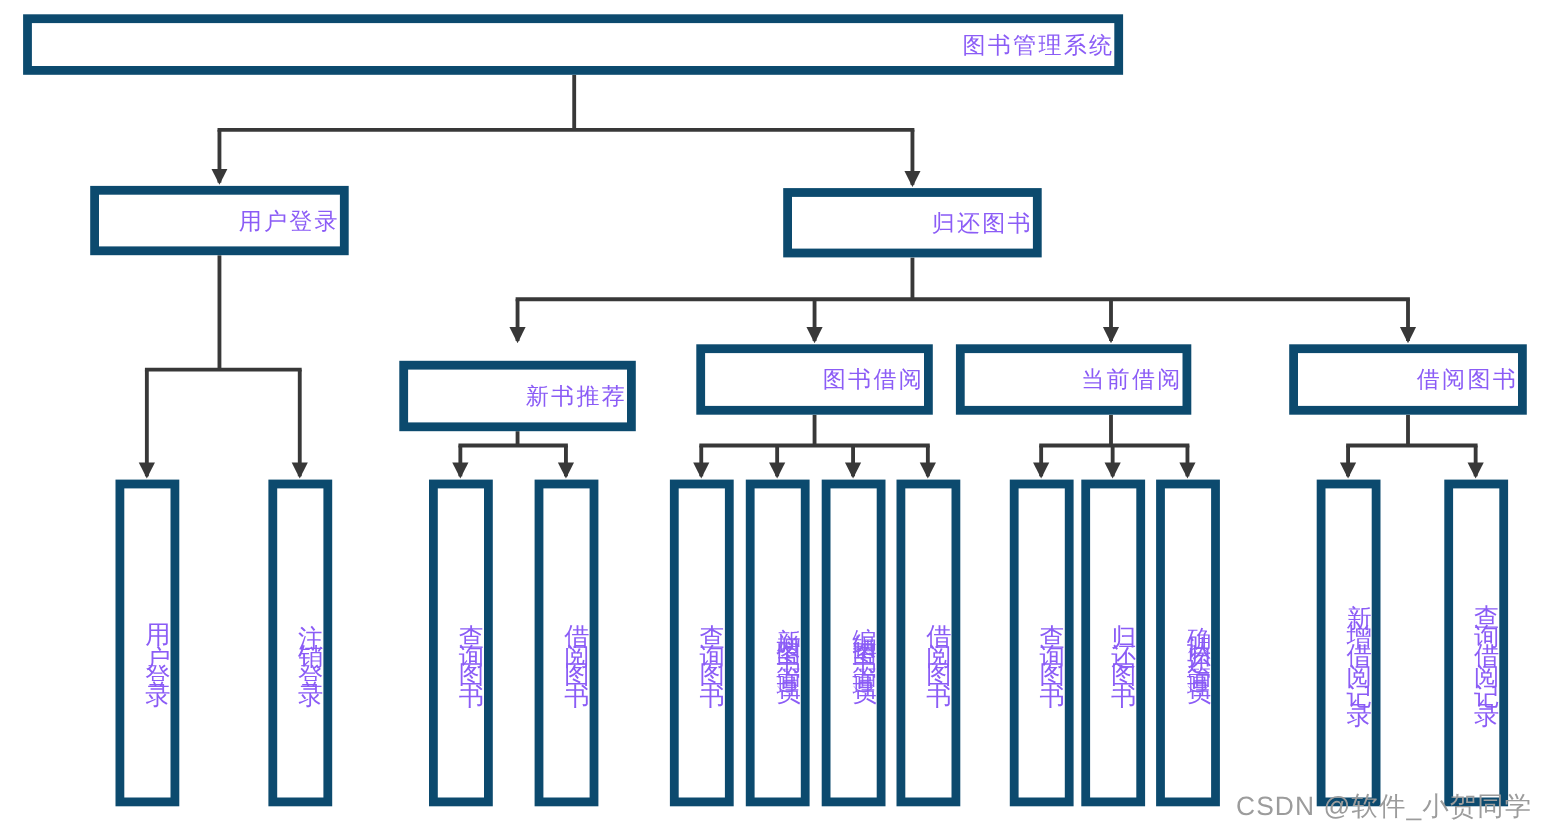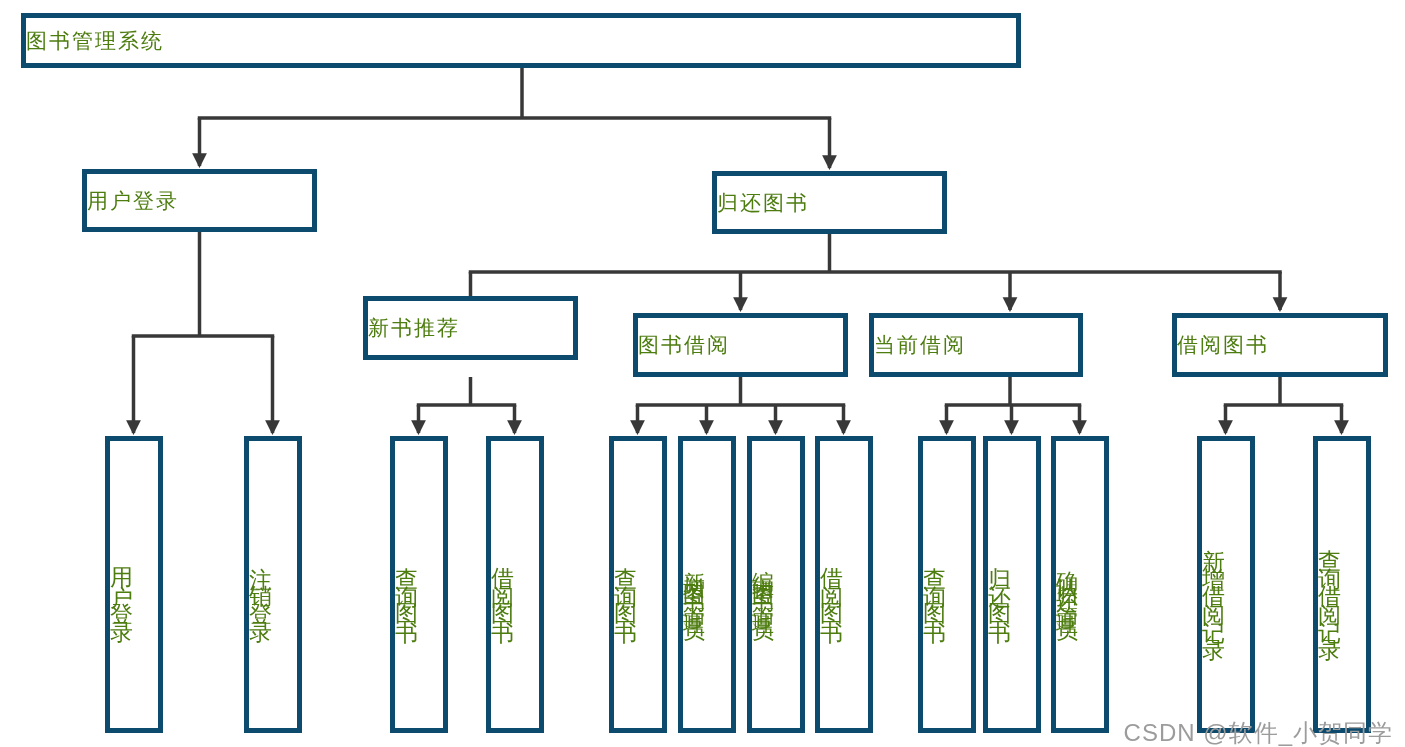--- a/index.html
+++ b/index.html
@@ -13,26 +13,26 @@
   }
   .wires {
     position: absolute;
     left: 0; top: 0;
     width: 1405px; height: 747px;
     pointer-events: none;
   }
   .box {
     position: absolute;
     box-sizing: border-box;
-    border: 5px solid #0c4a6e;
+    border: 8px solid #0c4a6e;
     background: #ffffff;
     display: flex;
     align-items: center;
-    justify-content: flex-start;
-    color: #4d7c0f;
+    justify-content: flex-end;
+    color: #8b5cf6;
   }
   .box span {
     font-size: 21px;
     letter-spacing: 2px;
     white-space: nowrap;
   }
   .vbox span {
     writing-mode: vertical-rl;
     text-orientation: mixed;
     font-size: 23px;
@@ -112,21 +112,21 @@
     <span>图书管理系统</span>
   </div>
 
   <div class="box" style="left:82px;top:169px;width:235px;height:63px">
     <span>用户登录</span>
   </div>
   <div class="box" style="left:712px;top:171px;width:235px;height:63px">
     <span>归还图书</span>
   </div>
 
-  <div class="box" style="left:363px;top:296px;width:215px;height:64px">
+  <div class="box" style="left:363px;top:328px;width:215px;height:64px">
     <span>新书推荐</span>
   </div>
   <div class="box" style="left:633px;top:313px;width:215px;height:64px">
     <span>图书借阅</span>
   </div>
   <div class="box" style="left:869px;top:313px;width:214px;height:64px">
     <span>当前借阅</span>
   </div>
   <div class="box" style="left:1172px;top:313px;width:216px;height:64px">
     <span>借阅图书</span>

